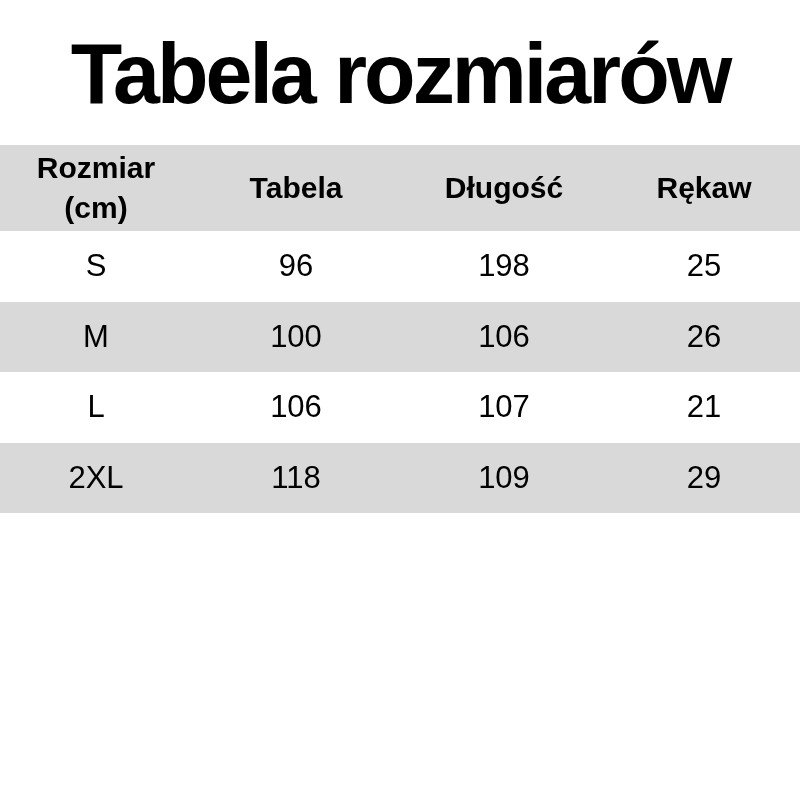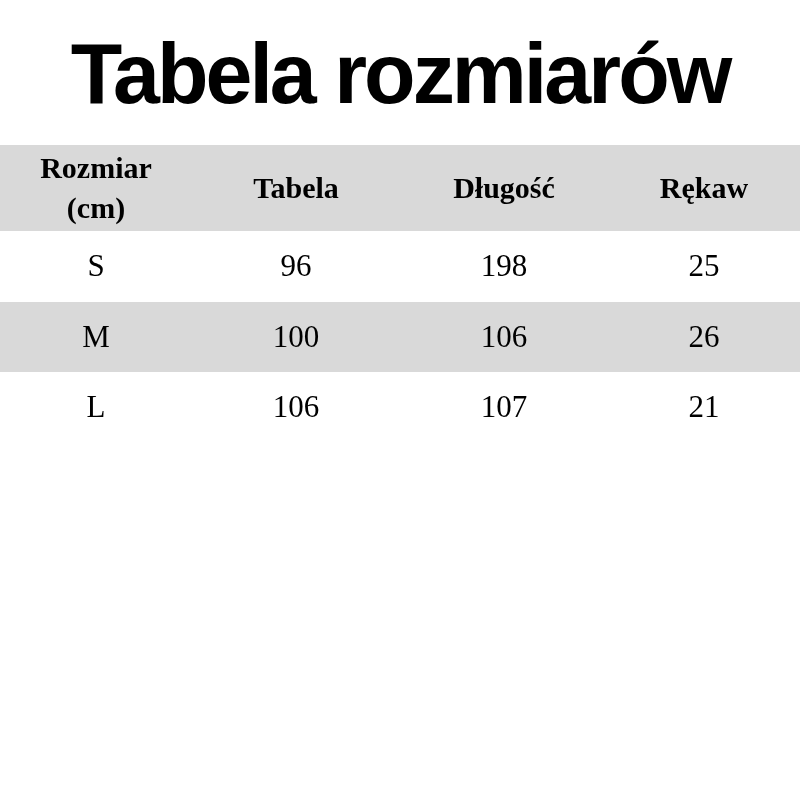--- a/index.html
+++ b/index.html
@@ -27,21 +27,21 @@
     font-size: 86px;
     line-height: 1;
     letter-spacing: -3px;
     color: #000000;
     transform: scaleX(0.98);
   }
   table.size-table {
     width: 800px;
     border-collapse: collapse;
     table-layout: fixed;
-    font-family: Liberation Serif, serif;
+    font-family: Liberation Sans, sans-serif;
     color: #000000;
   }
   col.c1 { width: 24%; }
   col.c2 { width: 26%; }
   col.c3 { width: 26%; }
   col.c4 { width: 24%; }
   thead th {
     background: var(--stripe, #d9d9d9);
     height: 86px;
     padding: 0;
@@ -104,16 +104,22 @@
         <td>100</td>
         <td>106</td>
         <td>26</td>
       </tr>
       <tr>
         <td>L</td>
         <td>106</td>
         <td>107</td>
         <td>21</td>
       </tr>
+      <tr>
+        <td>2XL</td>
+        <td>118</td>
+        <td>109</td>
+        <td>29</td>
+      </tr>
     </tbody>
   </table>
 
 </div>
 
 </body></html>

